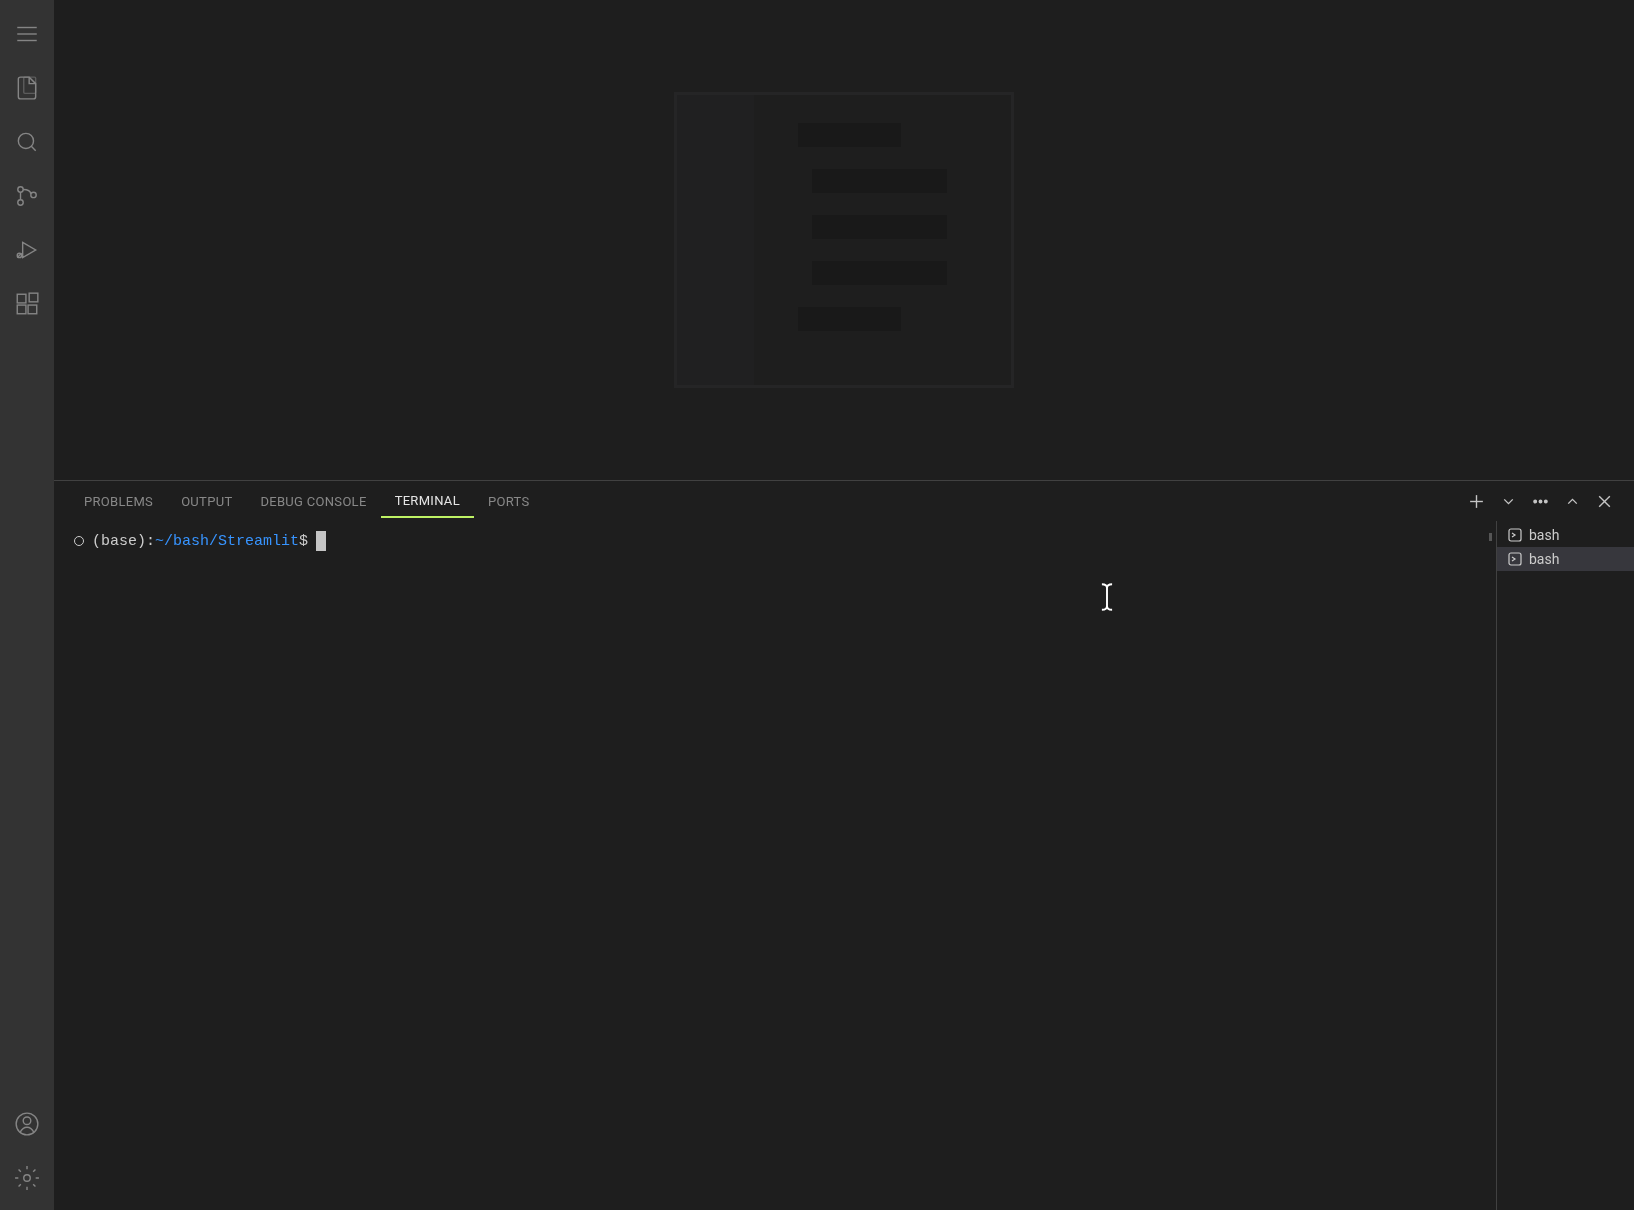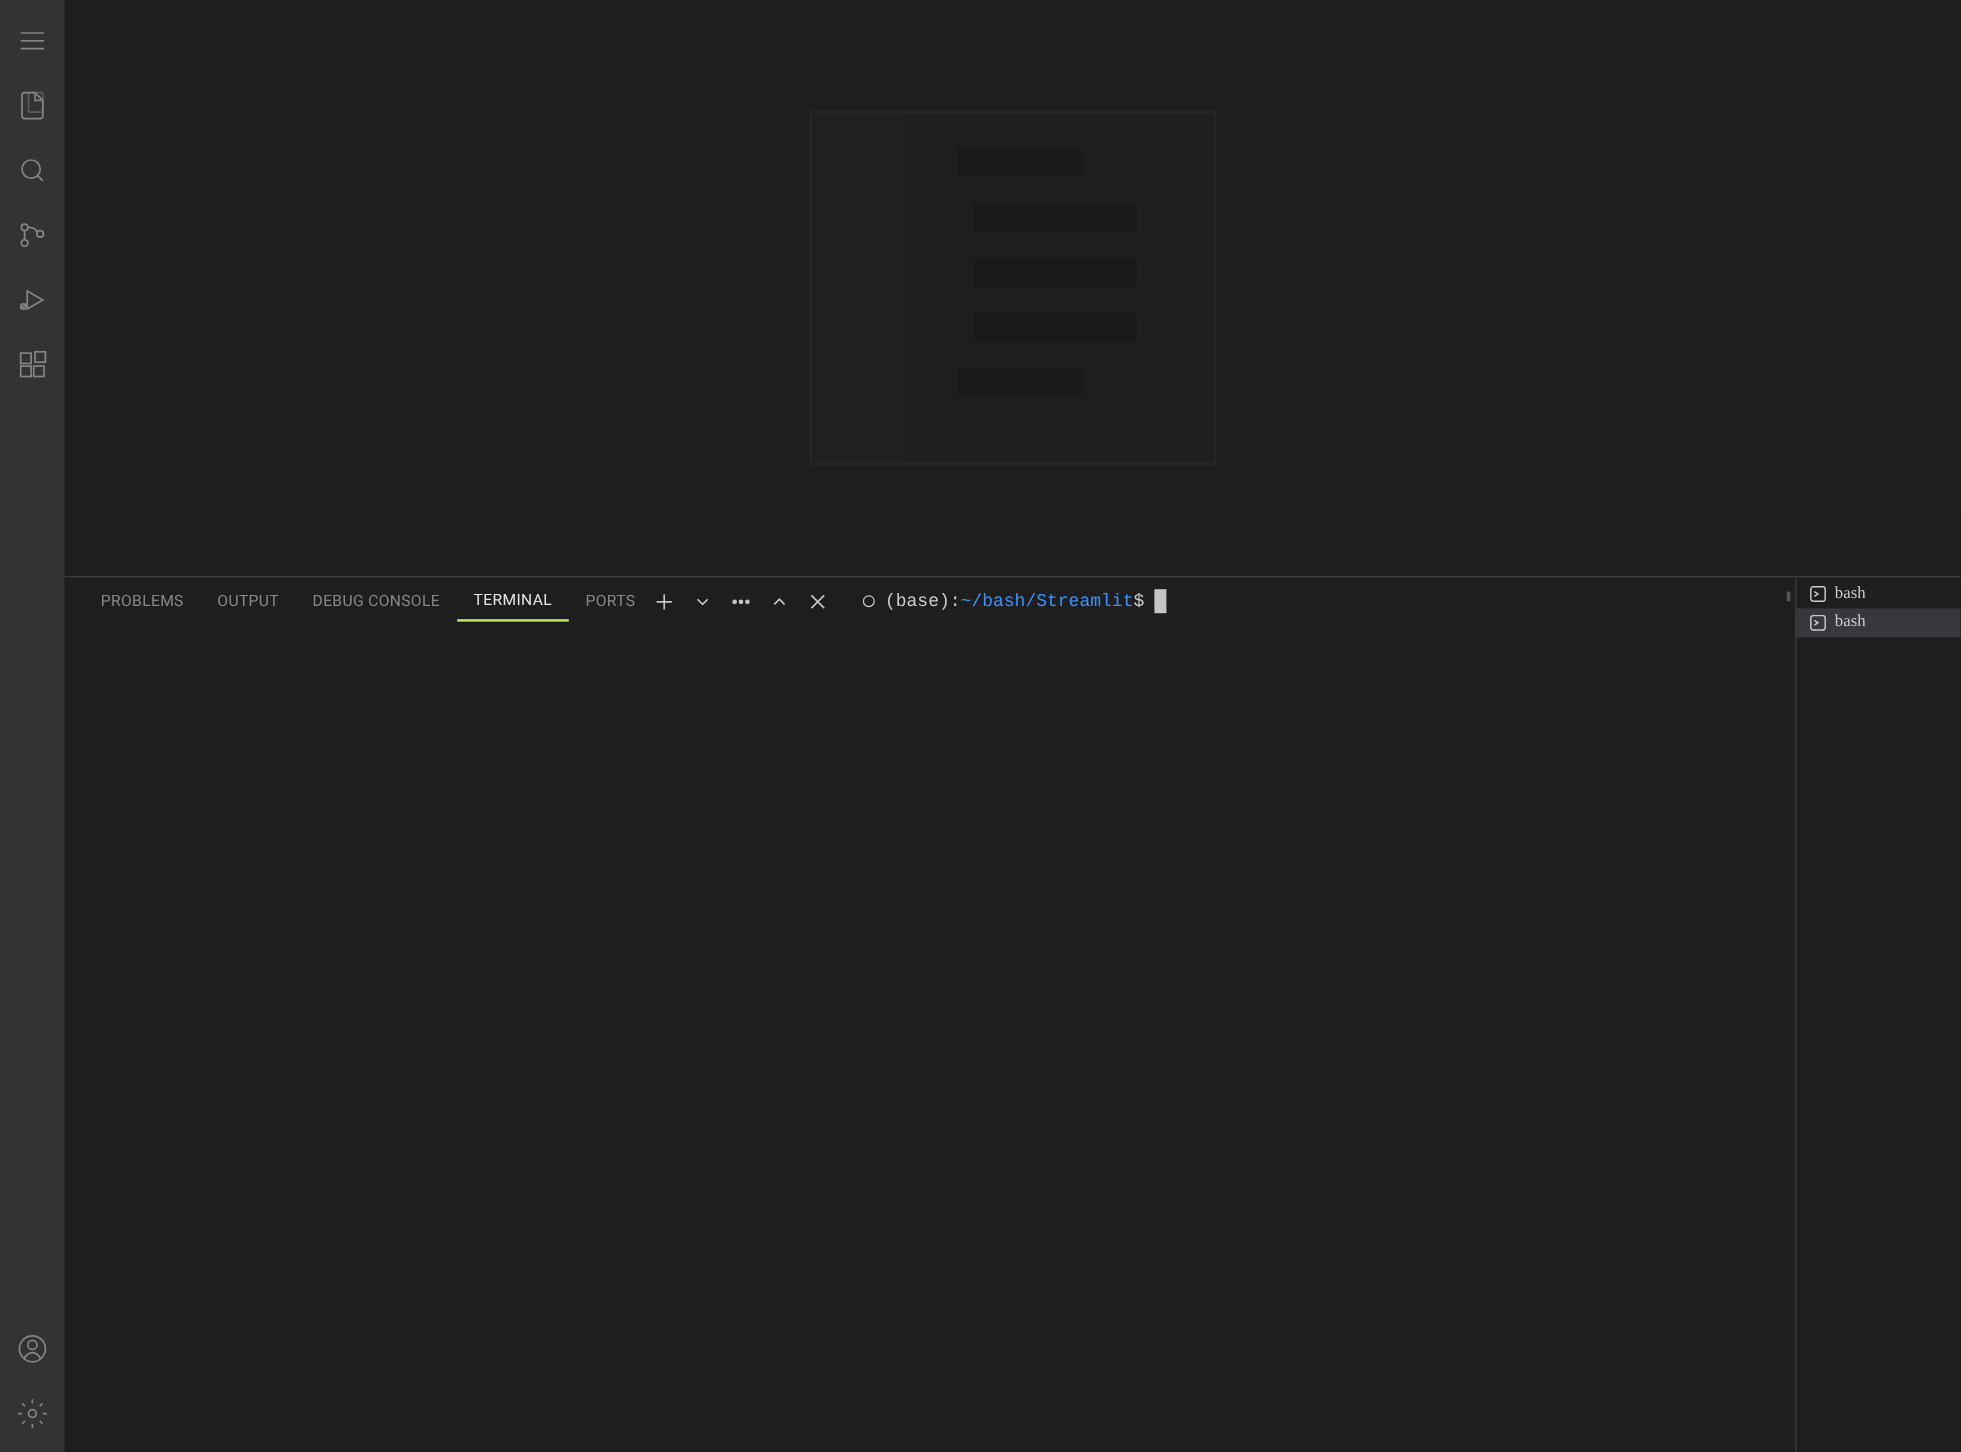--- a/index.html
+++ b/index.html
@@ -97,21 +97,21 @@
       width: 55%;
     }
     .placeholder-bar.medium {
       width: 72%;
       margin-left: 14px;
     }
     .panel-area {
       flex: 1;
       border-top: 1px solid #414141;
       display: flex;
-      flex-direction: row;
+      flex-direction: column;
     }
     .panel-tabs {
       height: 40px;
       display: flex;
       align-items: center;
       padding: 0 16px;
       gap: 0;
     }
     .panel-tab {
       padding: 8px 14px;
@@ -147,21 +147,21 @@
       stroke: currentColor;
       fill: none;
       stroke-width: 1.3;
     }
     .panel-body {
       flex: 1;
       display: flex;
     }
     .terminal-area {
       flex: 1;
-      padding: 10px 8px;
+      padding: 10px 20px;
       font-family: "Consolas", "Courier New", monospace;
       font-size: 15px;
       position: relative;
     }
     .terminal-line {
       display: flex;
       align-items: center;
       gap: 0;
       white-space: nowrap;
     }
@@ -203,21 +203,20 @@
       padding-top: 2px;
     }
     .terminal-item {
       display: flex;
       align-items: center;
       gap: 6px;
       padding: 4px 10px;
       font-size: 14px;
       color: #cccccc;
       cursor: pointer;
-      font-family: Liberation Serif, serif;
     }
     .terminal-item.active {
       background: #37373d;
     }
     .terminal-item svg {
       width: 16px;
       height: 16px;
     }
     .scrollbar-indicator {
       position: absolute;

